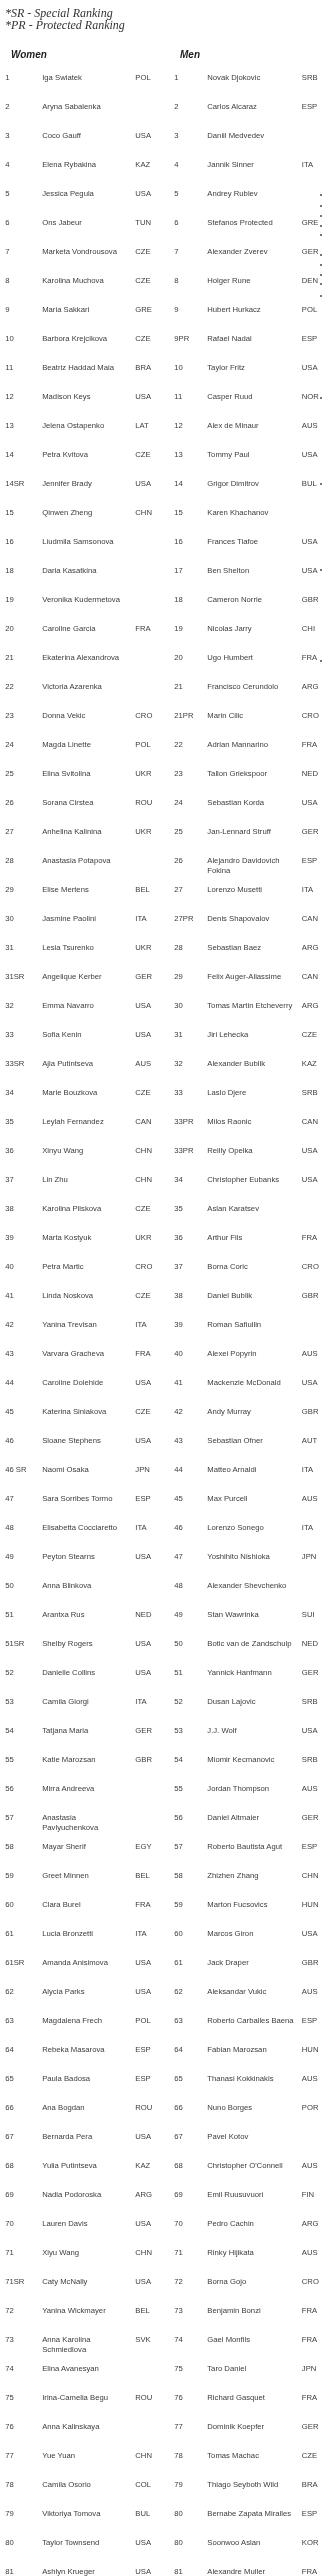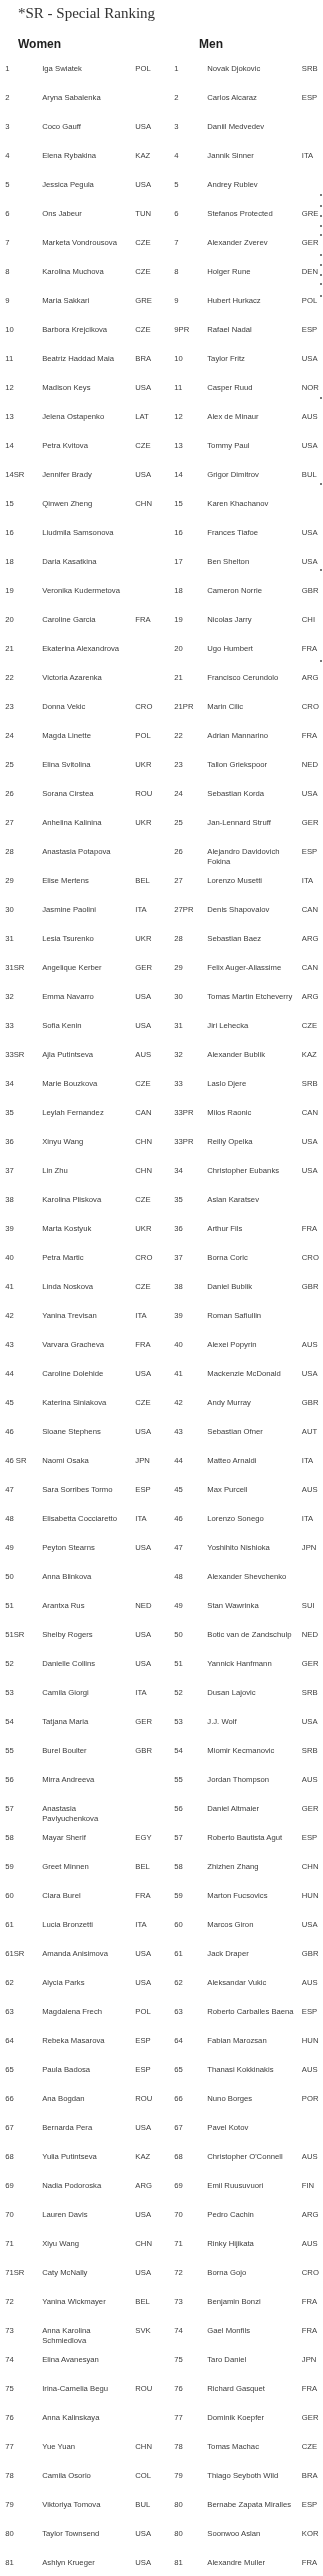--- a/index.html
+++ b/index.html
@@ -15,36 +15,38 @@
   .page {
     position: relative;
     width: 323px;
     min-height: 3074px;
     box-sizing: border-box;
     padding: 7.2px 0 10.3px 0;
     background: #ffffff;
     overflow: hidden;
   }
   .legend {
-    padding-left: 18px;
+    padding-left: 5px;
     font-family: "Liberation Serif", serif;
-    font-size: 15px;
+    font-style: italic;
+    font-size: 12px;
     line-height: 12px;
     color: #333333;
   }
   .col-headers {
     display: flex;
     margin-top: 17.5px;
-    padding-left: 18px;
+    padding-left: 11px;
     font-weight: bold;
-    font-size: 12px;
+    font-size: 10px;
     color: #1f1f1f;
+    font-style: italic;
   }
   .col-headers .women-header { width: 169px; }
-  .col-headers .men-header { flex: 1; margin-left: 12px; }
+  .col-headers .men-header { flex: 1; }
   .rows {
     margin-top: 13.4px;
   }
   .row {
     display: flex;
     align-items: flex-start;
     min-height: 29px;
     padding-left: 5.2px;
     font-size: 7.7px;
     line-height: 9.8px;
@@ -66,20 +68,21 @@
     background: #4a4a4a;
   }
 </style>
 </head>
 <body>
 
 <div class="page">
 
   <div class="legend">
     <div>*SR - Special Ranking</div>
+    <div>*PR - Protected Ranking</div>
   </div>
 
   <div class="col-headers">
     <div class="women-header">Women</div>
     <div class="men-header">Men</div>
   </div>
 
   <div class="rows" id="rows">
       <div class="row">
     <span class="cell wr">1</span>
@@ -540,21 +543,21 @@
       <div class="row">
     <span class="cell wr">54</span>
     <span class="cell wn">Tatjana Maria</span>
     <span class="cell wc">GER</span>
     <span class="cell mr">53</span>
     <span class="cell mn">J.J. Wolf</span>
     <span class="cell mc">USA</span>
   </div>
       <div class="row">
     <span class="cell wr">55</span>
-    <span class="cell wn">Burel Boulter</span>
+    <span class="cell wn">Katie Marozsan</span>
     <span class="cell wc">GBR</span>
     <span class="cell mr">54</span>
     <span class="cell mn">Miomir Kecmanovic</span>
     <span class="cell mc">SRB</span>
   </div>
       <div class="row">
     <span class="cell wr">56</span>
     <span class="cell wn">Mirra Andreeva</span>
     <span class="cell wc"></span>
     <span class="cell mr">55</span>

